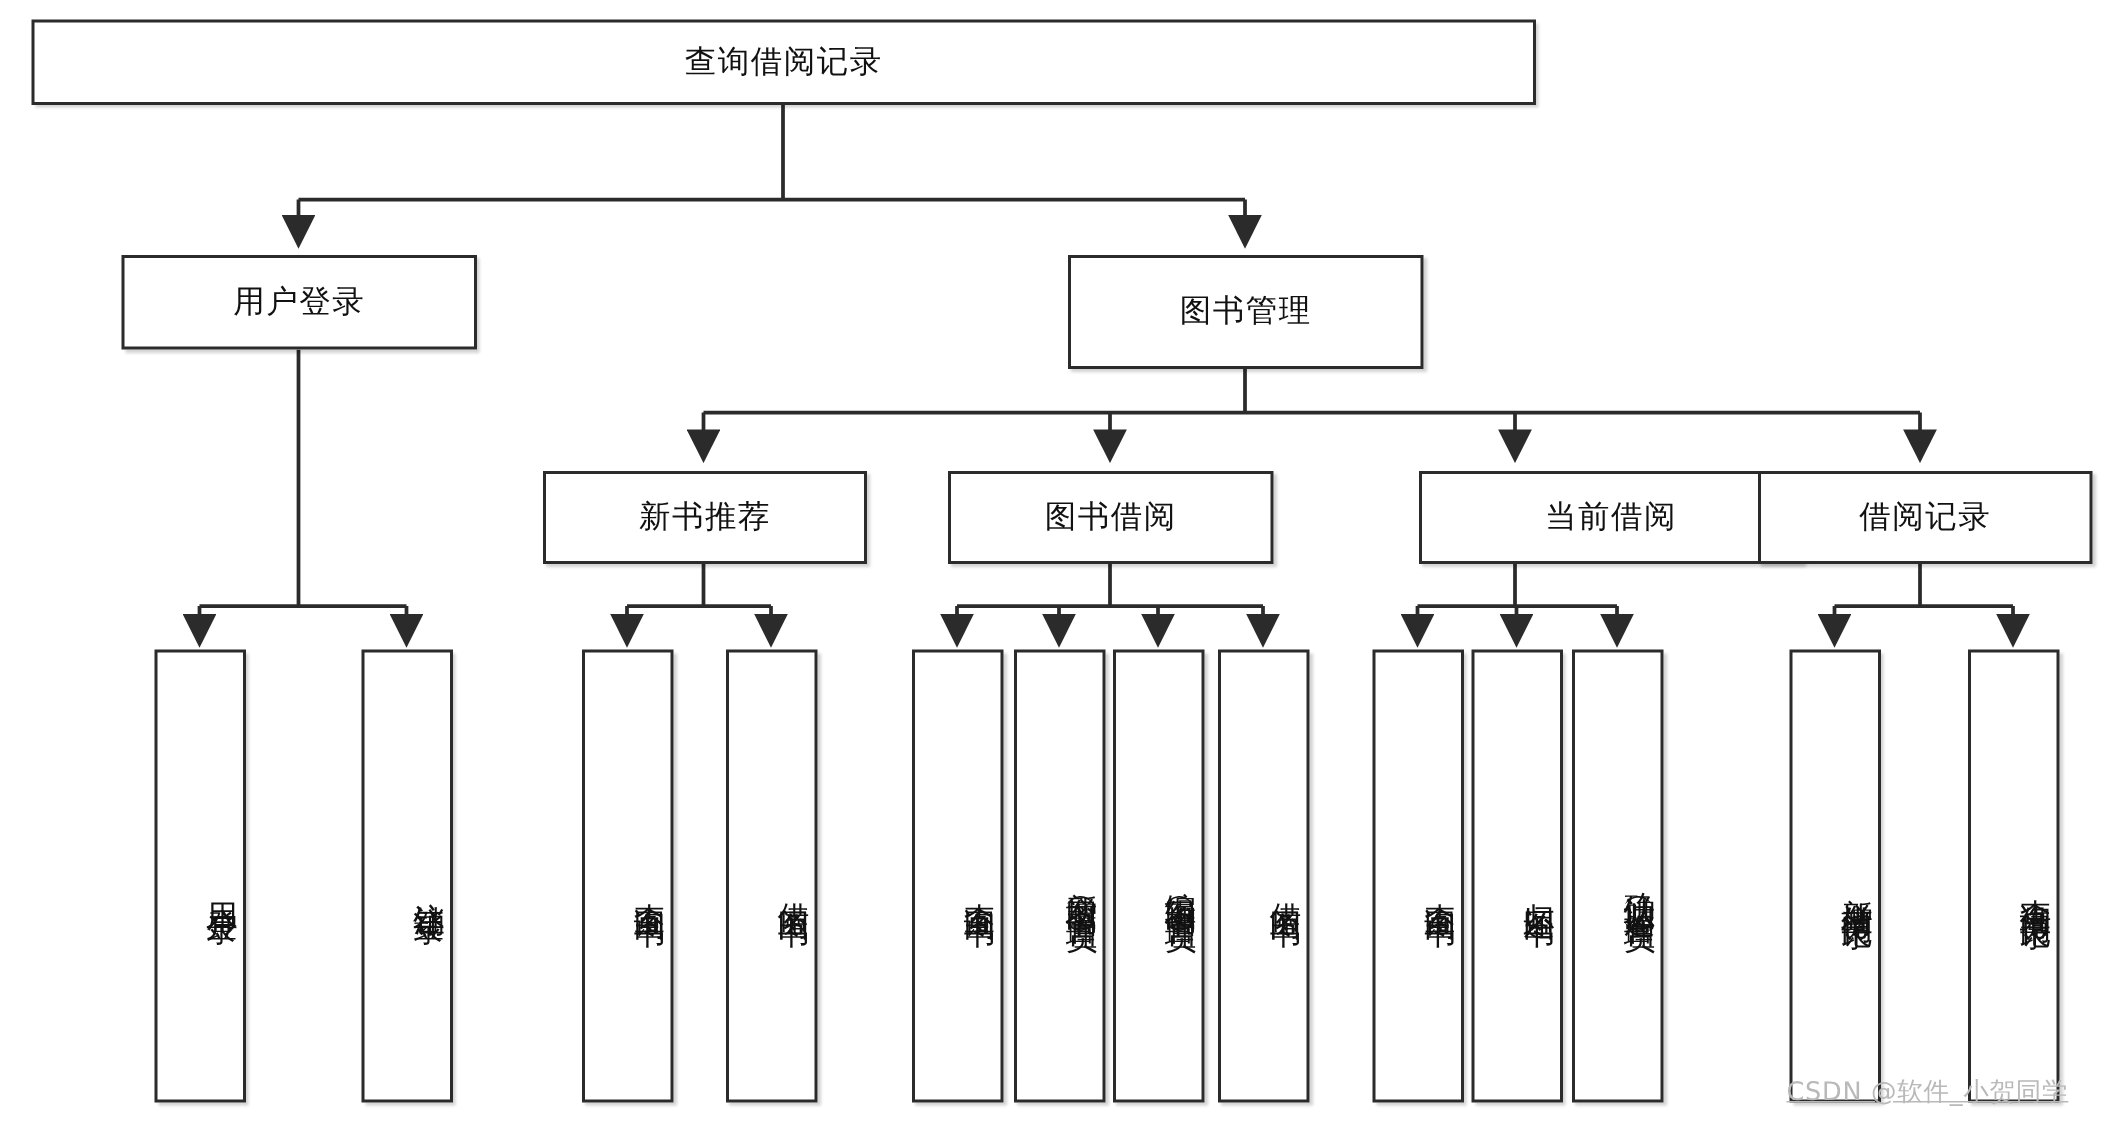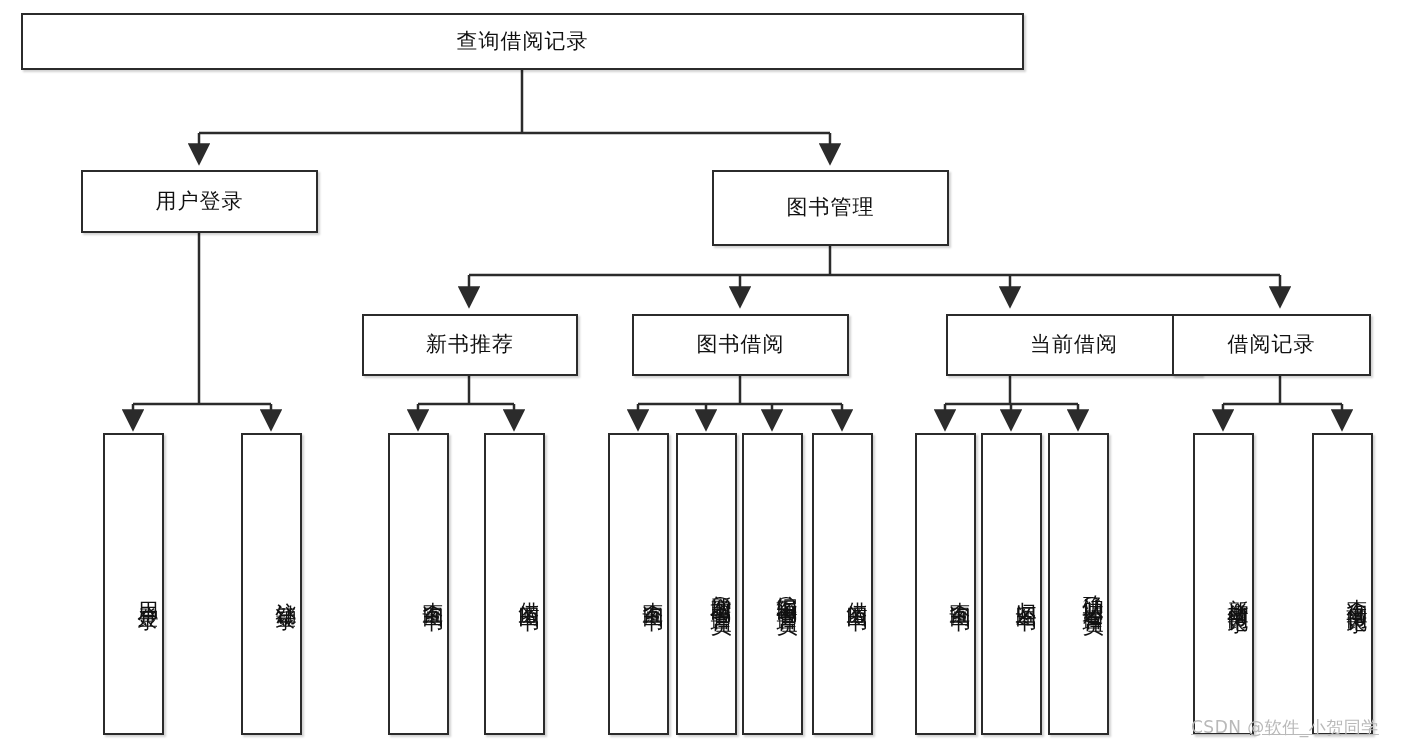--- a/index.html
+++ b/index.html
@@ -129,21 +129,21 @@
 
   <div class="node horizontal" style="left:362px; top:314px; width:216px; height:62px;justify-content:center;">
     <span>新书推荐</span>
   </div>
   <div class="node horizontal" style="left:632px; top:314px; width:217px; height:62px;text-align:right;">
     <span>图书借阅</span>
   </div>
   <div class="node horizontal" style="left:902px; top:314px; width:256px; height:62px;margin-left:44px;">
     <span>当前借阅</span>
   </div>
-  <div class="node horizontal" style="left:1172px; top:314px; width:199px; height:62px;justify-content:center;">
+  <div class="node horizontal" style="left:1172px; top:314px; width:223px; height:62px;justify-content:center;">
     <span>借阅记录</span>
   </div>
 
   <div class="node vertical" style="left:103px; top:433px; width:61px; height:302px;">
     <span>用户登录</span>
   </div>
   <div class="node vertical" style="left:241px; top:433px; width:61px; height:302px;">
     <span>注销登录</span>
   </div>
 

